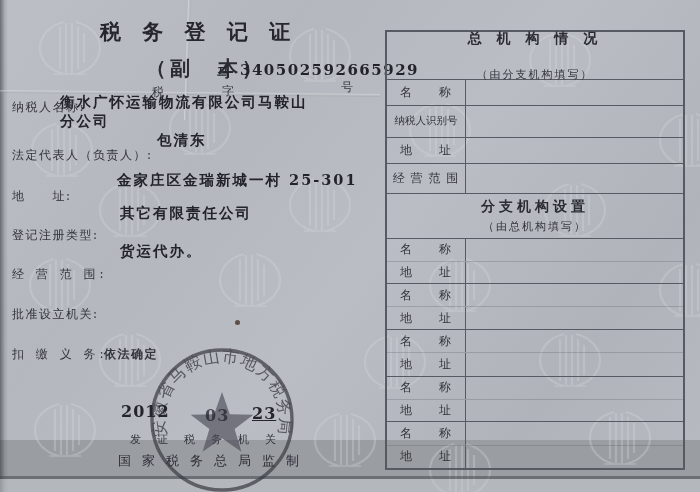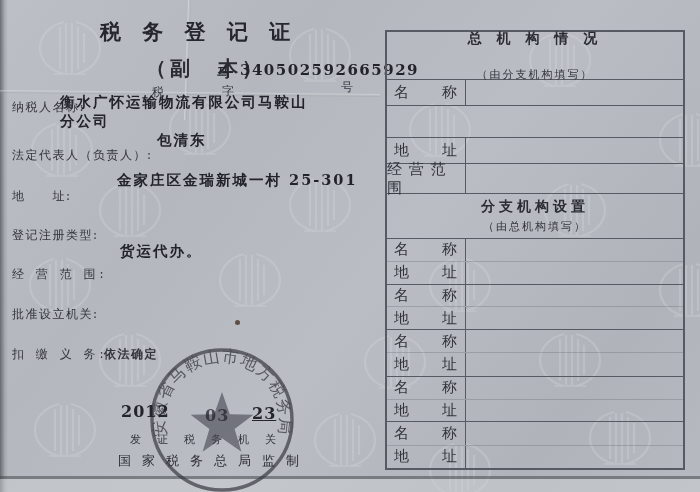--- a/index.html
+++ b/index.html
@@ -1,21 +1,21 @@
 <!DOCTYPE html>
 <html style="--paper: #b7bbc1; --ink: #34343c; --typed: #23232b; --border: #565a62; --stamp: #3b3b44;"><head>
 <meta charset="utf-8">
 <style>
   :root{
     --paper:#b7bbc1; --ink:#34343c; --typed:#23232b; --border:#565a62; --stamp:#3b3b44;
   }
   *{margin:0;padding:0;box-sizing:border-box;}
   body{width:700px;height:492px;overflow:hidden;background:#9a9ea3;
        font-family:"DejaVu Serif","Liberation Serif",serif;}
-  .page{position:relative;width:700px;height:492px;
+  .page{position:relative;width:700px;height:440px;
         background:linear-gradient(128deg,#bcc0c6 0%,#b4b8be 30%,#babec4 55%,#b0b4ba 82%,#b6bac0 100%);
         color:var(--ink);}
   .wm{position:absolute;inset:0;opacity:.6;pointer-events:none;}
   
   .edge-left{position:absolute;left:0;top:0;width:8px;height:492px;
              background:linear-gradient(90deg,rgba(40,42,46,.55),rgba(40,42,46,.12) 60%,transparent);}
   .edge-bottom{position:absolute;left:0;top:476px;width:700px;height:3px;background:rgba(70,74,78,.55);}
   .edge-bottom2{position:absolute;left:0;top:479px;width:700px;height:13px;background:rgba(206,210,214,.5);}
   .crease-h{position:absolute;left:0;top:92px;width:380px;height:3px;
             background:linear-gradient(180deg,rgba(255,255,255,.35),rgba(90,94,98,.18));transform:rotate(.6deg);}
@@ -41,21 +41,21 @@
 
   
   .rtable{position:absolute;left:385px;top:30px;width:300px;height:440px;
           border:2px solid var(--border);display:flex;flex-direction:column;z-index:1;}
   .sect-head{display:flex;flex-direction:column;align-items:center;justify-content:center;
              border-bottom:1.5px solid var(--border);}
   .sect-title{font-size:14px;letter-spacing:5px;color:#2c2c34;font-weight:bold;}
   .sect-sub{font-size:11px;letter-spacing:2px;color:var(--ink);margin-top:3px;}
   .trow{display:flex;border-bottom:1.5px solid var(--border);}
   .lcell{width:79px;border-right:1.5px solid var(--border);display:flex;align-items:center;
-         justify-content:center;font-size:15px;color:var(--ink);letter-spacing:1px;}
+         justify-content:center;font-size:12px;color:var(--ink);letter-spacing:1px;}
   .lcell.small{font-size:10.5px;letter-spacing:0;}
   .vcell{flex:1;}
   .group{display:flex;flex-direction:column;border-bottom:1.5px solid var(--border);}
   .group.last{border-bottom:none;}
   .grow{display:flex;flex:1;}
   .grow.first{border-bottom:1px solid rgba(86,90,98,.28);}
 </style>
 </head>
 <body>
 
@@ -115,20 +115,21 @@
   <div class="abs typed" style="left:60px;top:93px;">衡水广怀运输物流有限公司马鞍山</div>
   <div class="abs typed" style="left:60px;top:112px;">分公司</div>
   <div class="abs label" style="left:12px;top:99px;">纳税人名称:</div>
 
   <div class="abs typed" style="left:157px;top:131px;">包清东</div>
   <div class="abs label" style="left:12px;top:147px;">法定代表人（负责人）:</div>
 
   <div class="abs typed" style="left:117px;top:171px;">金家庄区金瑞新城一村 25-301</div>
   <div class="abs label" style="left:12px;top:188px;">地　　址:</div>
 
+  <div class="abs typed" style="left:120px;top:204px;">其它有限责任公司</div>
   <div class="abs label" style="left:12px;top:227px;">登记注册类型:</div>
 
   <div class="abs label" style="left:12px;top:266px;letter-spacing:4px;">经 营 范 围:</div>
   <div class="abs typed" style="left:120px;top:242px;">货运代办。</div>
 
   <div class="abs label" style="left:12px;top:306px;">批准设立机关:</div>
 
   <div class="abs label" style="left:12px;top:346px;letter-spacing:4px;">扣 缴 义 务:</div>
   <div class="abs label" style="left:104px;top:346px;font-weight:bold;">依法确定</div>
 
@@ -154,20 +155,21 @@
     <div class="sect-head" style="height:48px;gap:16px;">
       <div class="sect-title">总 机 构 情 况</div>
       <div class="sect-sub">（由分支机构填写）</div>
     </div>
 
     <div class="trow" style="height:26px;">
       <div class="lcell">名　　称</div>
       <div class="vcell"></div>
     </div>
     <div class="trow" style="height:32px;">
+      <div class="lcell small">纳税人识别号</div>
       <div class="vcell"></div>
     </div>
     <div class="trow" style="height:27px;">
       <div class="lcell">地　　址</div>
       <div class="vcell"></div>
     </div>
     <div class="trow" style="height:30px;">
       <div class="lcell">经 营 范 围</div>
       <div class="vcell"></div>
     </div>

